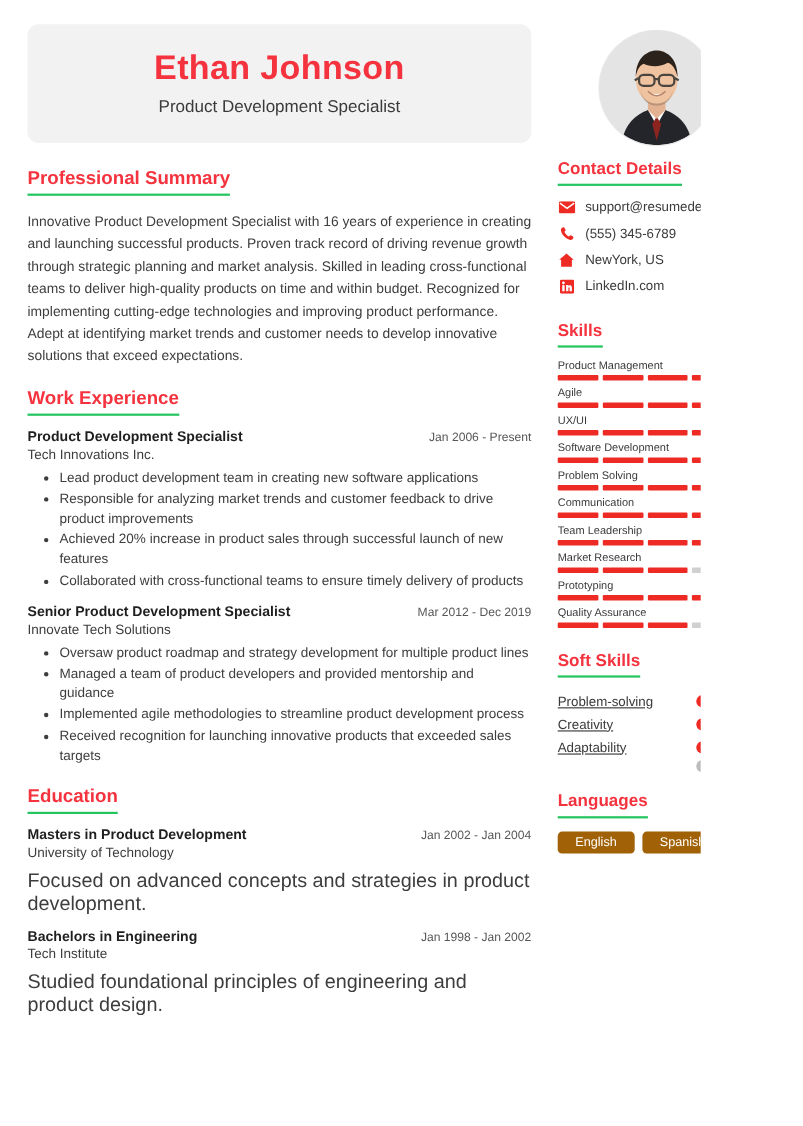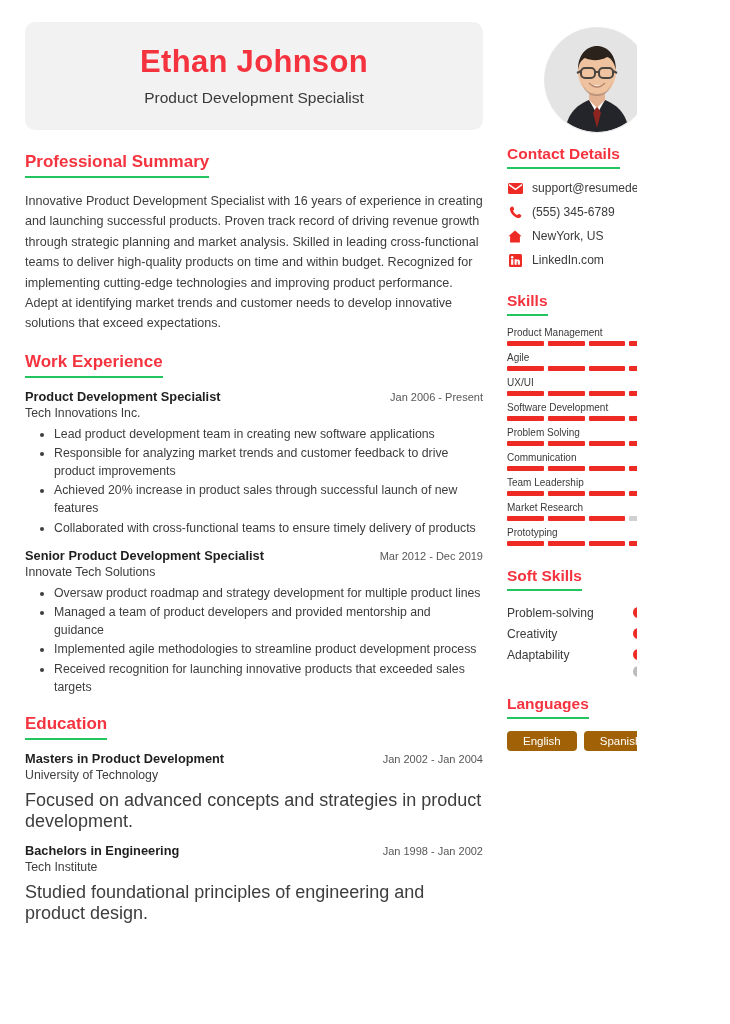--- a/index.html
+++ b/index.html
@@ -128,20 +128,21 @@
   .skill-bar { display: flex; gap: 4px; }
   .seg { height: 5px; flex: 1 1 0; border-radius: 1px; background: #d0d0d0; }
   .seg.on { background: #ee2a24; }
 
   
   .soft-list { margin-top: 11px; }
   .soft-item {
     display: flex; align-items: center;
     justify-content: space-between;
     height: 21px;
+    text-decoration: underline;
   }
   .soft-name { font-size: 12.1px; color: #3a3a3a; }
   .soft-dots { display: flex; gap: 5px; width: 74px; }
   .dot {
     width: 11px; height: 11px; border-radius: 50%;
     background: #bdbdbd; flex: 0 0 11px;
   }
   .dot.on { background: #ee2a24; }
   .trailing-dot {
     width: 74px; display: flex; justify-content: flex-start;
@@ -408,20 +409,30 @@
         <div class="skill-item">
           <div class="skill-name">Prototyping</div>
           <div class="skill-bar">
               <span class="seg on"></span>
               <span class="seg on"></span>
               <span class="seg on"></span>
               <span class="seg on"></span>
               <span class="seg"></span>
             </div>
         </div>
+        <div class="skill-item">
+          <div class="skill-name">Quality Assurance</div>
+          <div class="skill-bar">
+              <span class="seg on"></span>
+              <span class="seg on"></span>
+              <span class="seg on"></span>
+              <span class="seg"></span>
+              <span class="seg"></span>
+            </div>
+        </div>
 
       </div>
     </div>
 
     <div class="block-gap"></div>
 
     <div class="sec">
       <div class="sec-head">Soft Skills</div>
       <div class="soft-list">
         <div class="soft-item">

